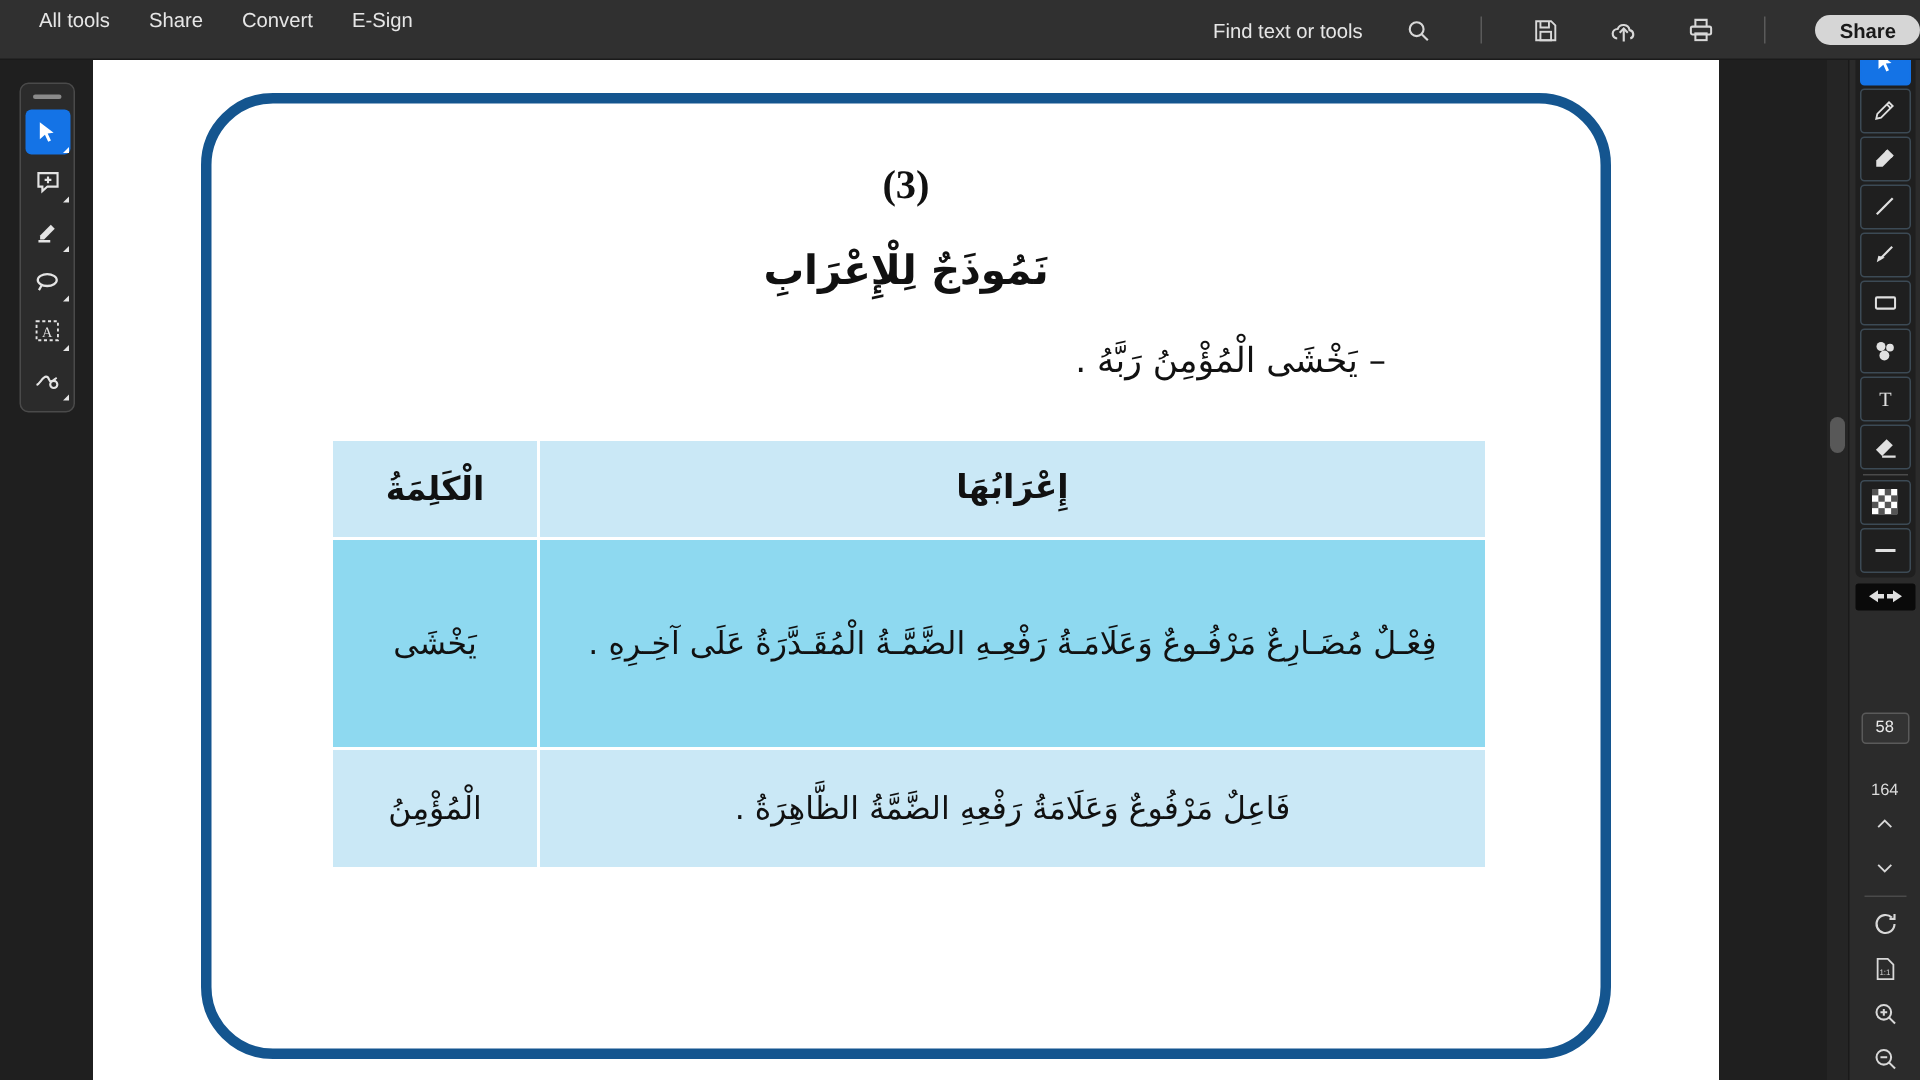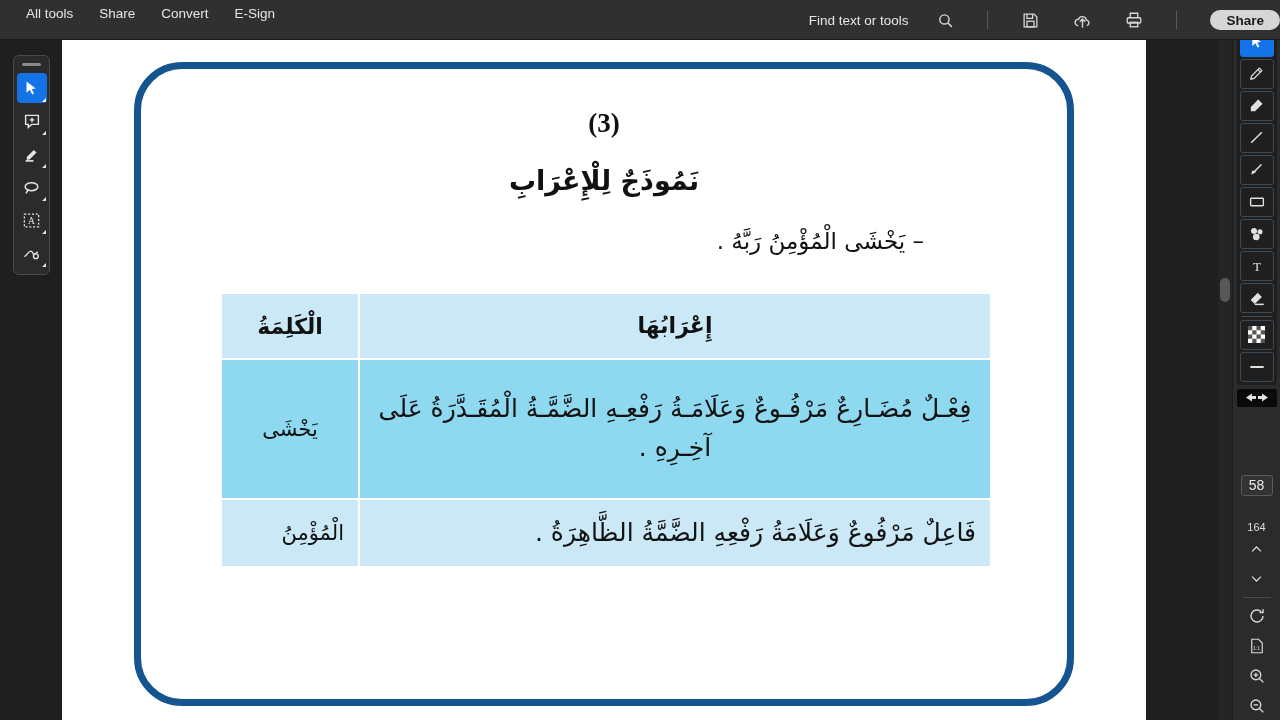--- a/index.html
+++ b/index.html
@@ -112,26 +112,26 @@
     border-collapse: separate; border-spacing: 2px;
     direction: rtl;
   }
   #irab-table td {
     vertical-align: middle;
     font-family: "DejaVu Sans", sans-serif;
     color: #111;
     padding: 8px 14px;
   }
   td.col-word { width: 136px; text-align: center; font-size: 21px; }
-  td.col-irab { width: 630px; text-align: center; font-size: 25px; line-height: 1.55; }
+  td.col-irab { width: 630px; text-align: center; font-size: 21px; line-height: 1.55; }
   tr.hdr td { font-weight: bold; font-size: 22px; height: 64px; background: #cae8f6; }
   tr.shade-dark td { background: #8ed9f0; }
   tr.shade-light td { background: #cae8f6; }
   tr.r1 td { height: 138px; }
-  tr.r2 td { height: 66px; text-align: right; }
+  tr.r2 td { height: 78px; }
   tr.r3 td { height: 134px; }
 
   
   #vscroll {
     position: absolute; right: 48px; top: 40px; width: 14px; height: 680px;
     background: #252525;
     z-index: 20;
   }
   #vthumb {
     position: absolute; left: 2px; top: 238px; width: 10px; height: 24px;
@@ -165,21 +165,21 @@
     width: 40px; height: 22px; margin-top: 4px;
     background: #0a0a0a; border-radius: 2px;
     display: flex; align-items: center; justify-content: center; gap: 4px;
     color: #e0e0e0;
   }
   #rr-pagebox {
     margin-top: 68px;
     width: 32px; height: 26px; border: 1px solid #5a5a5a; border-radius: 3px;
     background: #333; color: #eaeaea;
     display: flex; align-items: center; justify-content: center;
-    font-size: 14px;
+    font-size: 11px;
   }
   #rr-total { color: #dcdcdc; font-size: 11px; margin-top: 25px; }
   .rr-nav {
     width: 34px; height: 28px; margin-top: 6px;
     display: flex; align-items: center; justify-content: center; color: #d8d8d8;
   }
   .rr-bot {
     width: 34px; height: 34px; margin-top: 3px;
     display: flex; align-items: center; justify-content: center; color: #d8d8d8;
   }

